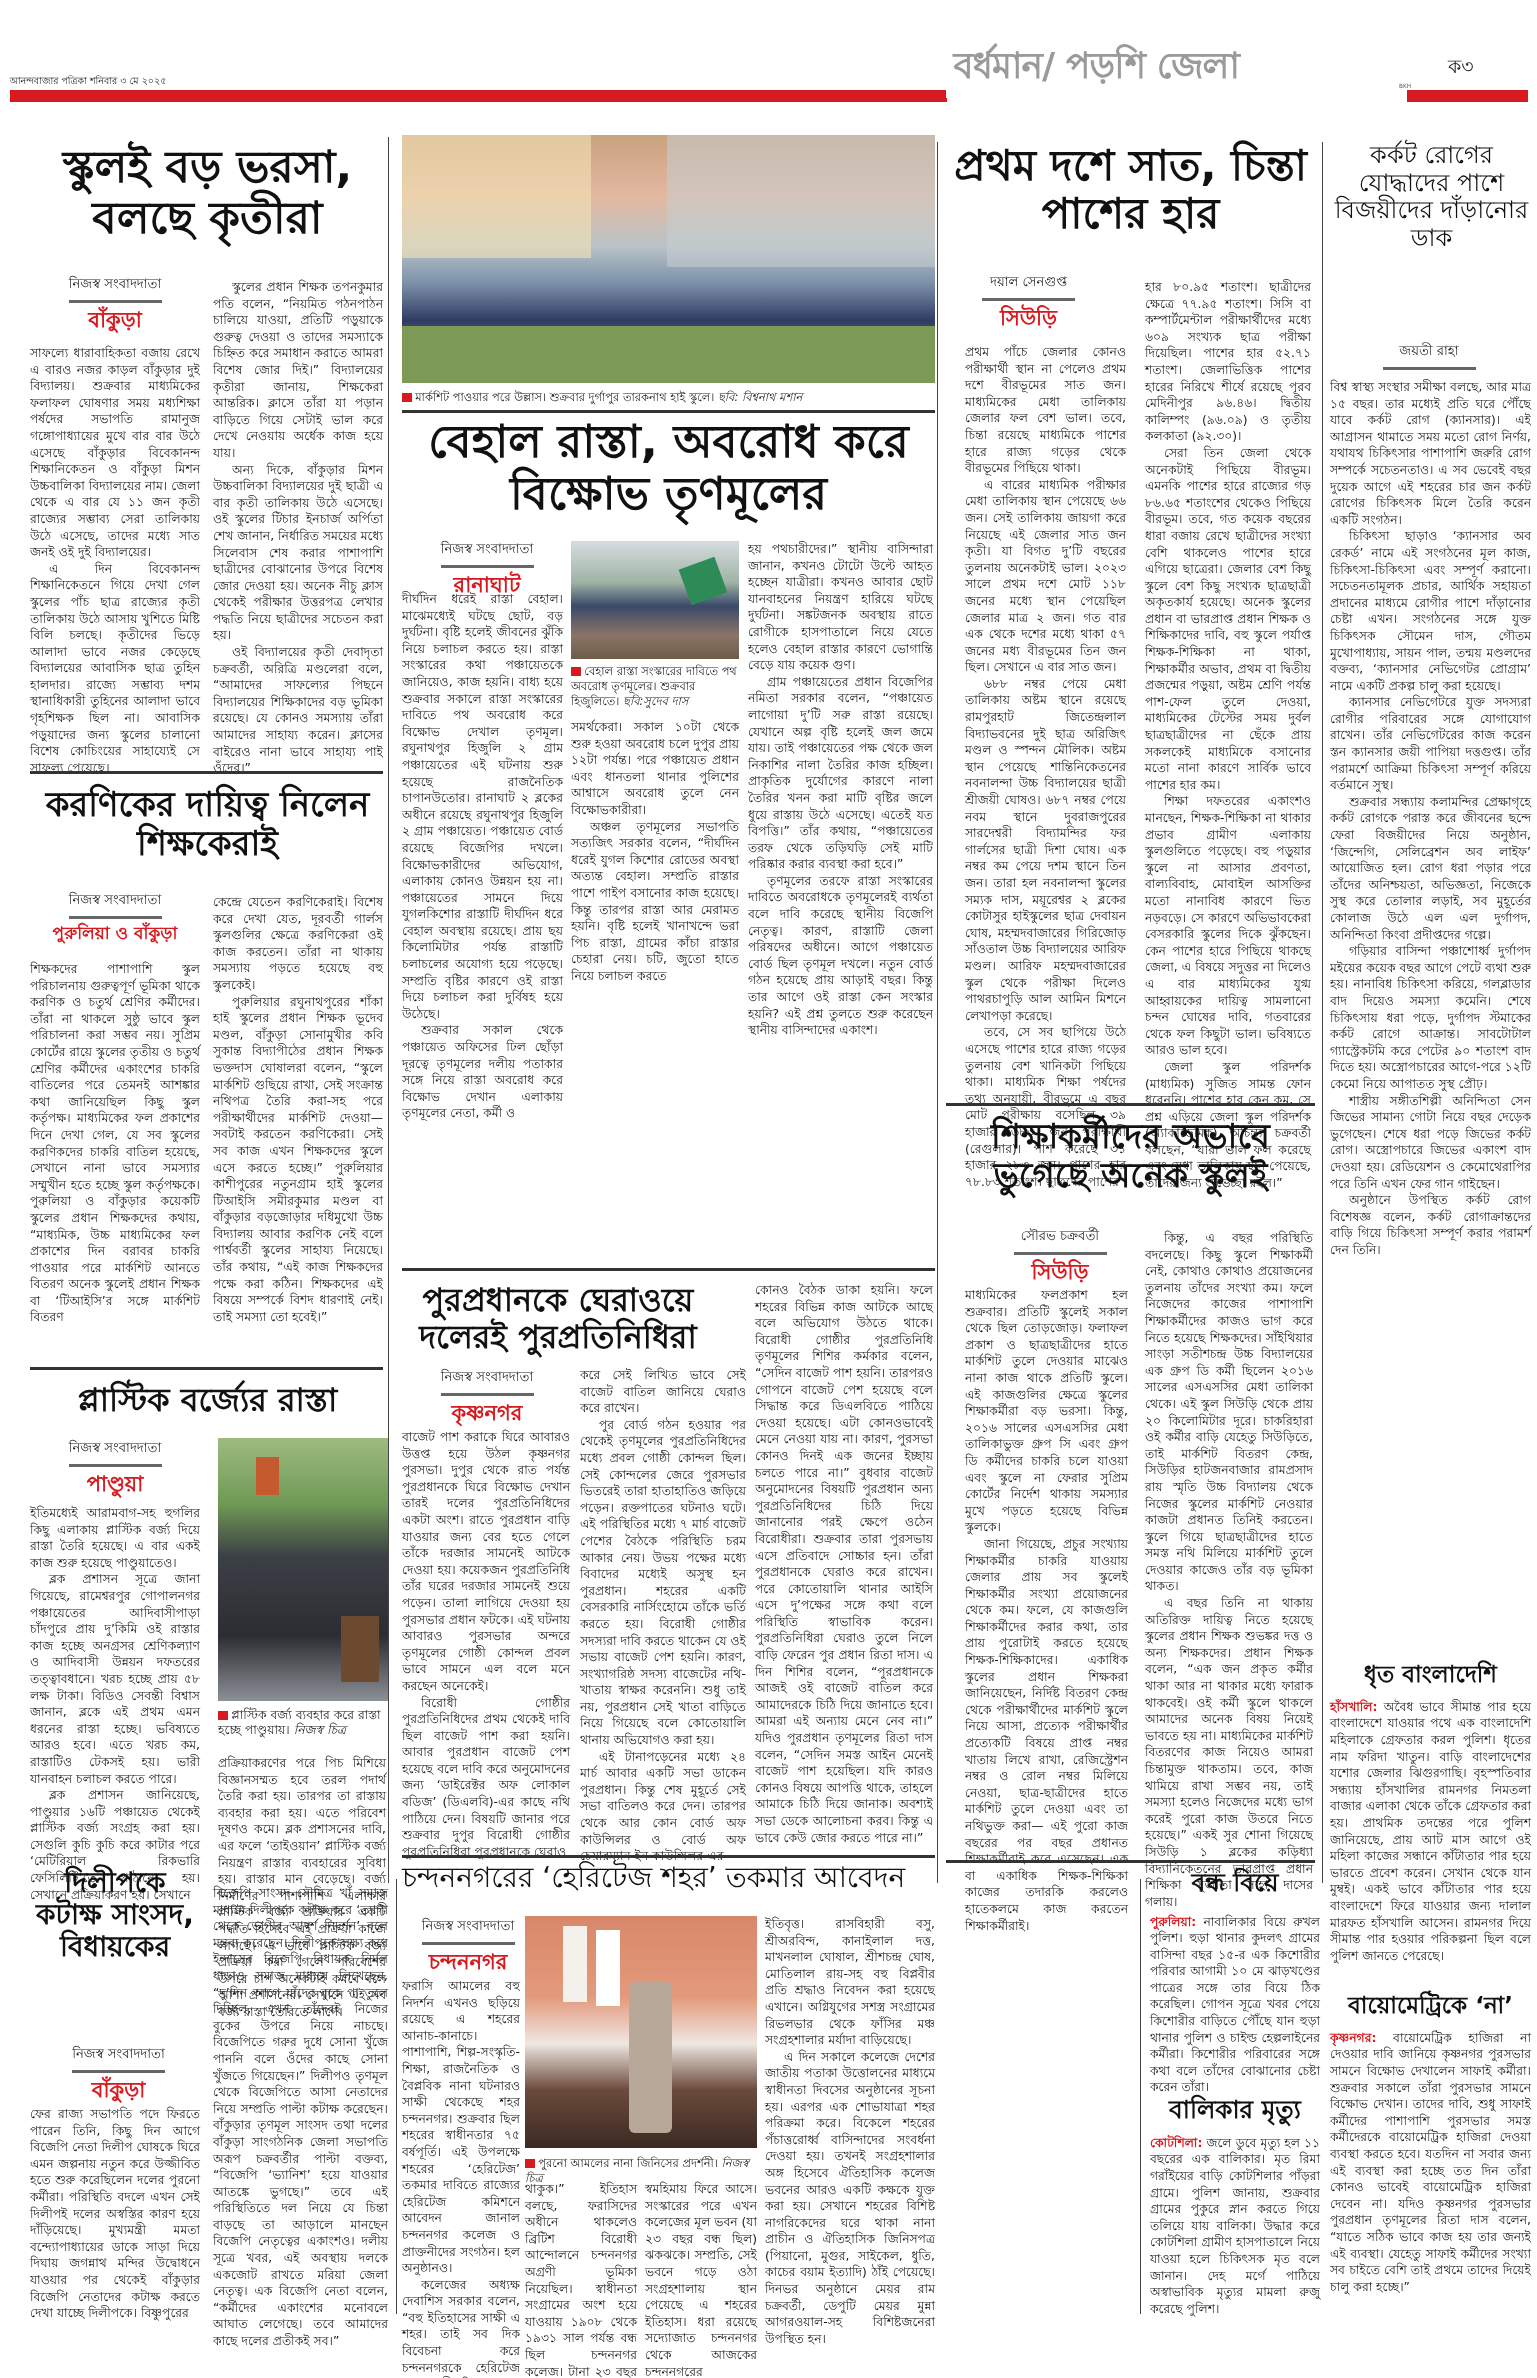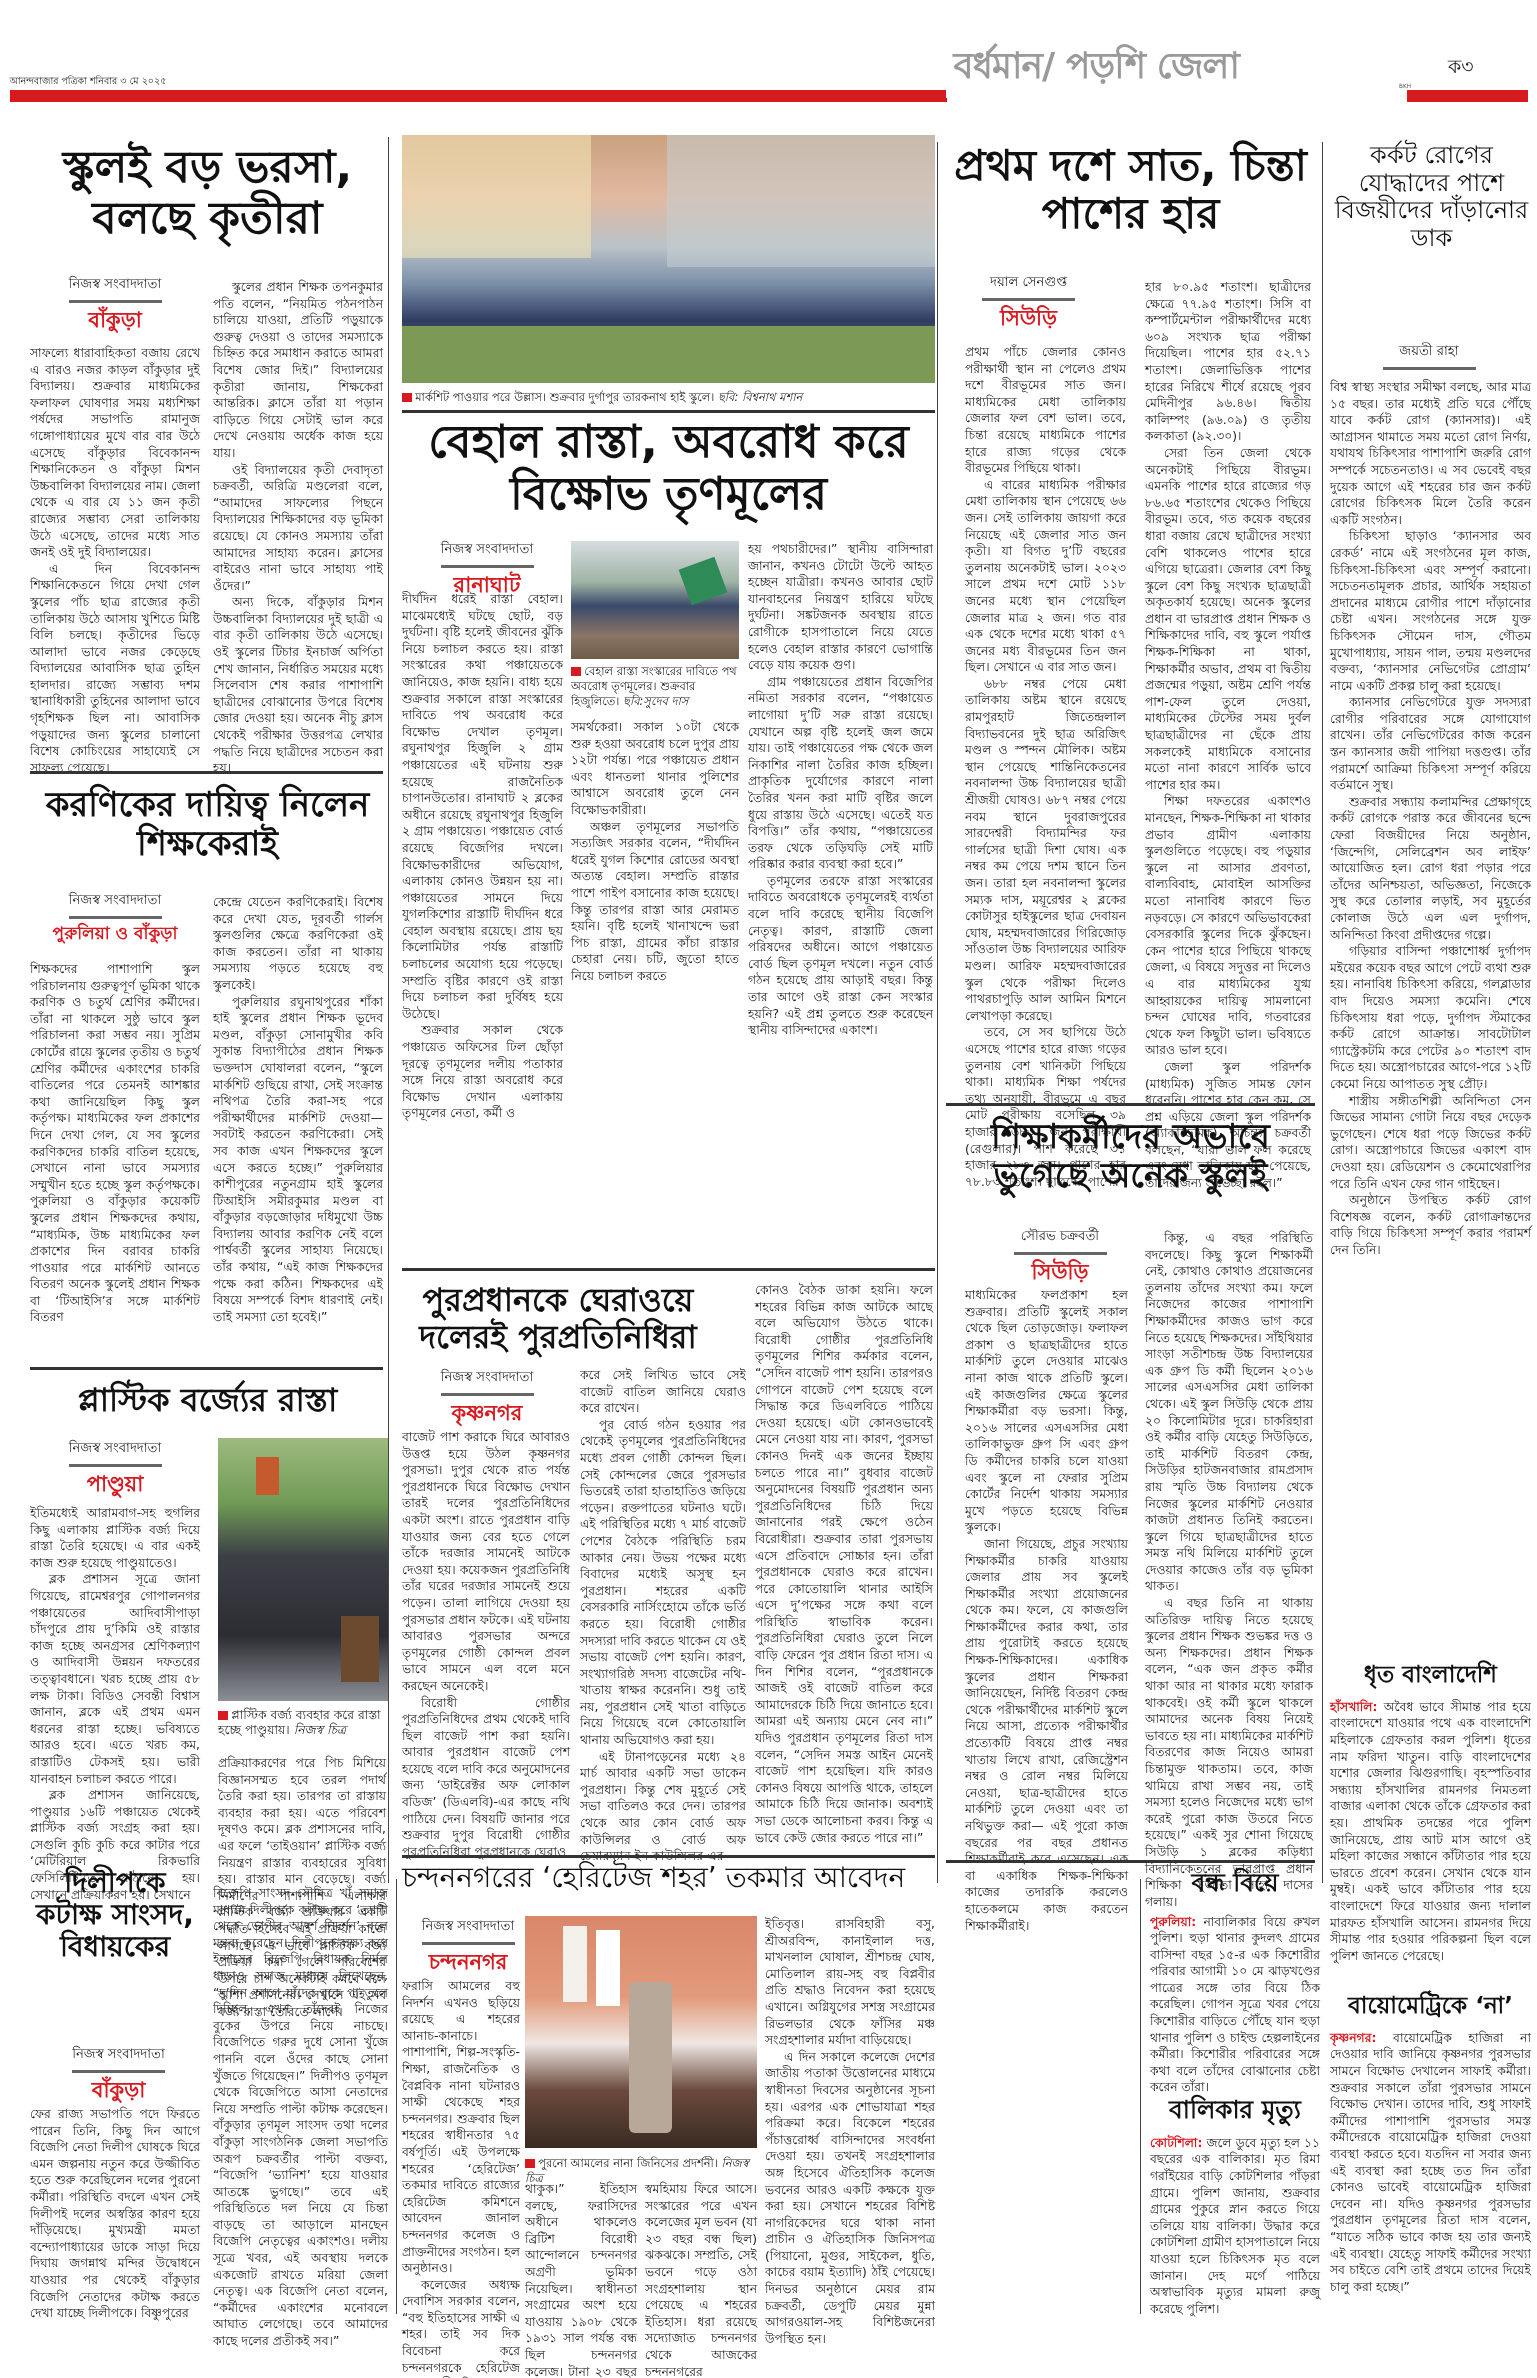--- a/index.html
+++ b/index.html
@@ -50,22 +50,22 @@
   <div class="byline">নিজস্ব সংবাদদাতা</div>
   <div class="byline-rule"></div>
   <div class="place">বাঁকুড়া</div>
 </div>
 <div class="abs body-text" style="left:30px; top:345px; width:170px;">
   <p class="first">সাফল্যে ধারাবাহিকতা বজায় রেখে এ বারও নজর কাড়ল বাঁকুড়ার দুই বিদ্যালয়। শুক্রবার মাধ্যমিকের ফলাফল ঘোষণার সময় মধ্যশিক্ষা পর্ষদের সভাপতি রামানুজ গঙ্গোপাধ্যায়ের মুখে বার বার উঠে এসেছে বাঁকুড়ার বিবেকানন্দ শিক্ষানিকেতন ও বাঁকুড়া মিশন উচ্চবালিকা বিদ্যালয়ের নাম। জেলা থেকে এ বার যে ১১ জন কৃতী রাজ্যের সম্ভাব্য সেরা তালিকায় উঠে এসেছে, তাদের মধ্যে সাত জনই ওই দুই বিদ্যালয়ের।</p>
   <p>এ দিন বিবেকানন্দ শিক্ষানিকেতনে গিয়ে দেখা গেল স্কুলের পাঁচ ছাত্র রাজ্যের কৃতী তালিকায় উঠে আসায় খুশিতে মিষ্টি বিলি চলছে। কৃতীদের ভিড়ে আলাদা ভাবে নজর কেড়েছে বিদ্যালয়ের আবাসিক ছাত্র তুহিন হালদার। রাজ্যে সম্ভাব্য দশম স্থানাধিকারী তুহিনের আলাদা ভাবে গৃহশিক্ষক ছিল না। আবাসিক পড়ুয়াদের জন্য স্কুলের চালানো বিশেষ কোচিংয়ের সাহায্যেই সে সাফল্য পেয়েছে।</p>
 </div>
 <div class="abs body-text" style="left:213px; top:279px; width:170px;">
   <p>স্কুলের প্রধান শিক্ষক তপনকুমার পতি বলেন, “নিয়মিত পঠনপাঠন চালিয়ে যাওয়া, প্রতিটি পড়ুয়াকে গুরুত্ব দেওয়া ও তাদের সমস্যাকে চিহ্নিত করে সমাধান করাতে আমরা বিশেষ জোর দিই।” বিদ্যালয়ের কৃতীরা জানায়, শিক্ষকেরা আন্তরিক। ক্লাসে তাঁরা যা পড়ান বাড়িতে গিয়ে সেটাই ভাল করে দেখে নেওয়ায় অর্ধেক কাজ হয়ে যায়।</p>
+  <p>অন্য দিকে, বাঁকুড়ার মিশন উচ্চবালিকা বিদ্যালয়ের দুই ছাত্রী এ বার কৃতী তালিকায় উঠে এসেছে। ওই স্কুলের টিচার ইনচার্জ অর্পিতা শেখ জানান, নির্ধারিত সময়ের মধ্যে সিলেবাস শেষ করার পাশাপাশি ছাত্রীদের বোঝানোর উপরে বিশেষ জোর দেওয়া হয়। অনেক নীচু ক্লাস থেকেই পরীক্ষার উত্তরপত্র লেখার পদ্ধতি নিয়ে ছাত্রীদের সচেতন করা হয়।</p>
   <p>ওই বিদ্যালয়ের কৃতী দেবাদৃতা চক্রবর্তী, অরিত্রি মণ্ডলেরা বলে, “আমাদের সাফল্যের পিছনে বিদ্যালয়ের শিক্ষিকাদের বড় ভূমিকা রয়েছে। যে কোনও সমস্যায় তাঁরা আমাদের সাহায্য করেন। ক্লাসের বাইরেও নানা ভাবে সাহায্য পাই ওঁদের।”</p>
-  <p>অন্য দিকে, বাঁকুড়ার মিশন উচ্চবালিকা বিদ্যালয়ের দুই ছাত্রী এ বার কৃতী তালিকায় উঠে এসেছে। ওই স্কুলের টিচার ইনচার্জ অর্পিতা শেখ জানান, নির্ধারিত সময়ের মধ্যে সিলেবাস শেষ করার পাশাপাশি ছাত্রীদের বোঝানোর উপরে বিশেষ জোর দেওয়া হয়। অনেক নীচু ক্লাস থেকেই পরীক্ষার উত্তরপত্র লেখার পদ্ধতি নিয়ে ছাত্রীদের সচেতন করা হয়।</p>
 </div>
 <div class="hline" style="left:30px; top:771px; width:353px;"></div>
 
 <div class="photo" style="left:402px; top:135px; width:533px; height:248px; background: linear-gradient(180deg,#c9a27e 0%, #e2b9a1 25%, #b9c3c8 45%, #7b8fa8 60%, #2f3b63 75%, #6a8a4d 88%, #86a05e 100%);">
   <div style="position:absolute; left:0; top:0; width:189px; height:123px; background:#f1e3b6; opacity:.6;"></div>
   <div style="position:absolute; left:265px; top:0; width:268px; height:132px; background:#c7cdd1; opacity:.55;"></div>
   <div style="position:absolute; left:0; bottom:0; width:100%; height:57px; background:#7c9a55;"></div>
 </div>
 <div class="abs caption" style="left:402px; top:390px; width:533px;">
   <span class="sq"></span><span>মার্কশিট পাওয়ার পরে উল্লাস। শুক্রবার দুর্গাপুর তারকনাথ হাই স্কুলে।</span> <span class="credit">ছবি: বিশ্বনাথ মশান</span>

